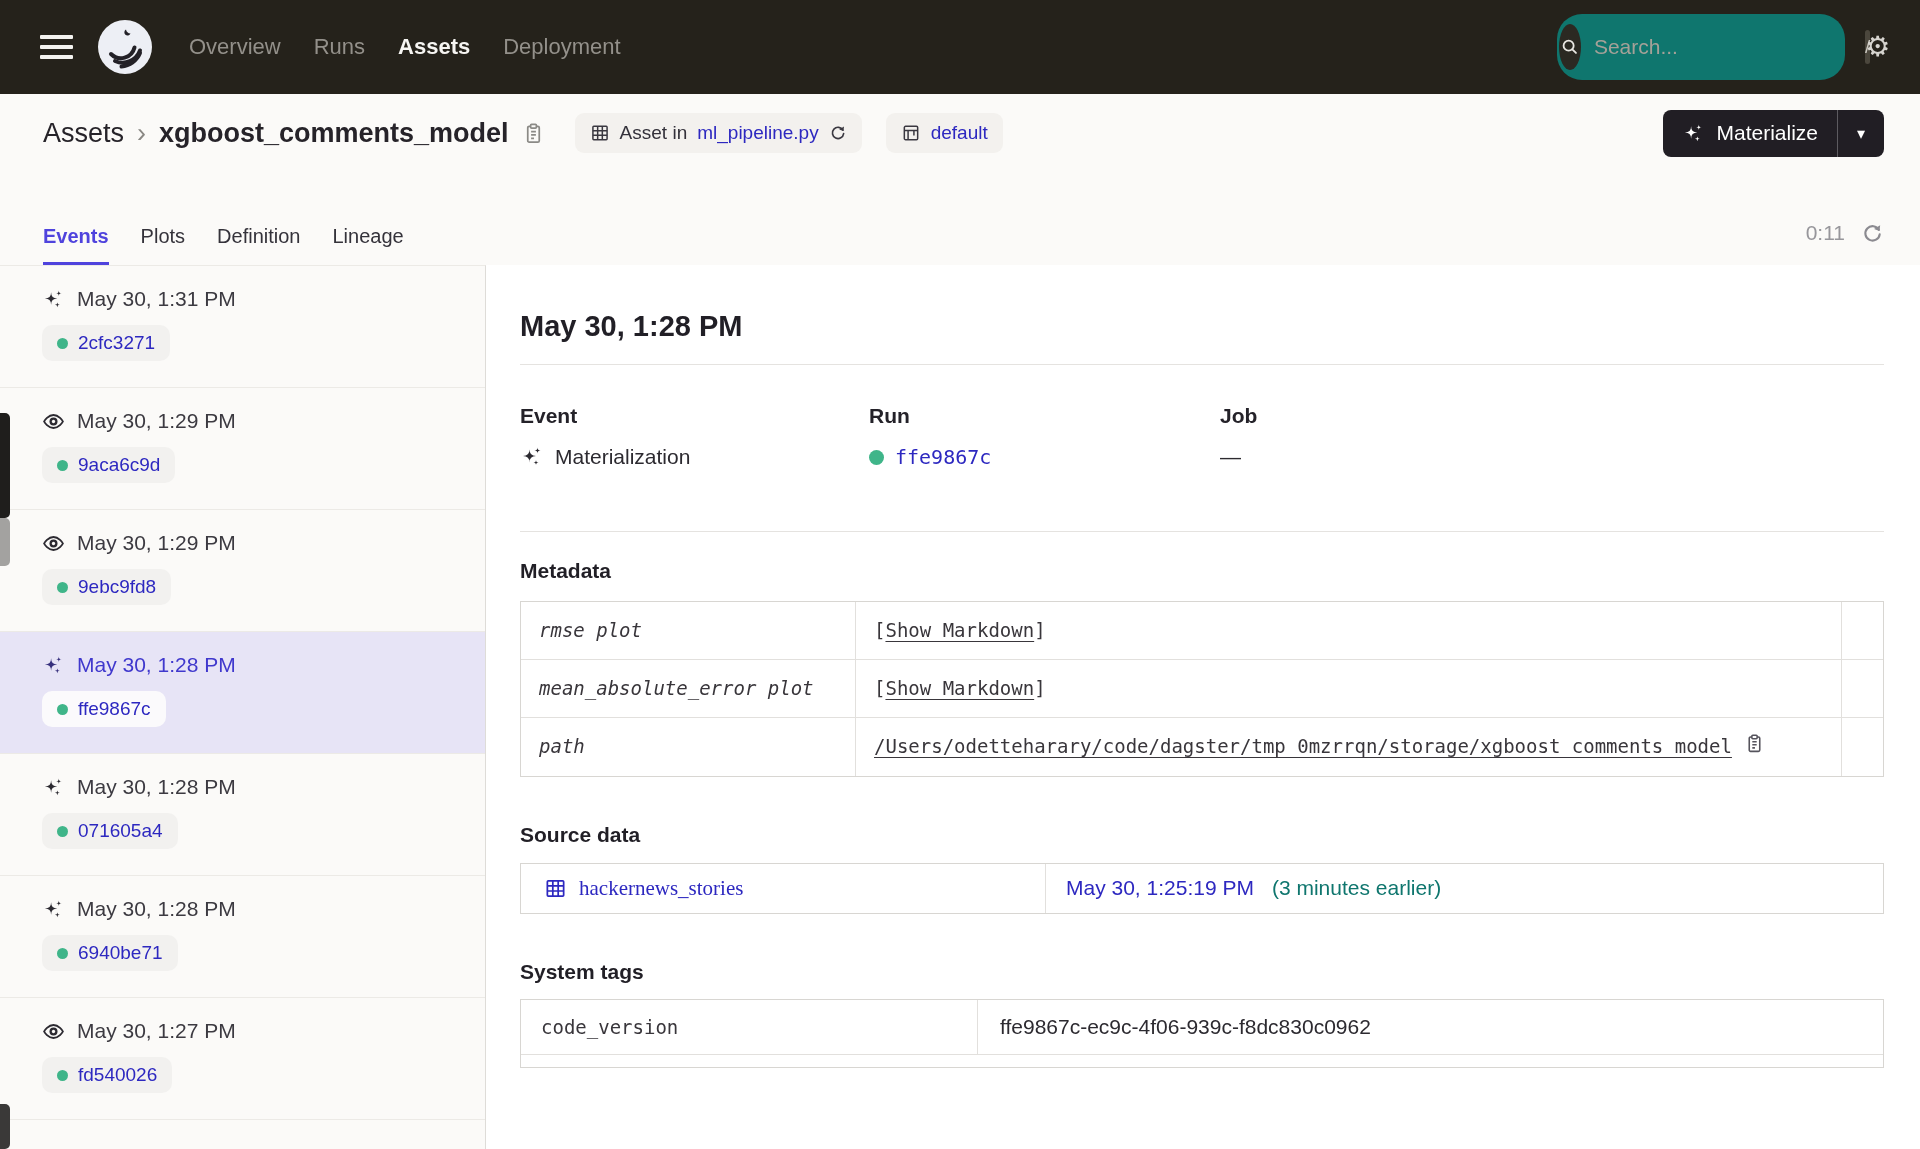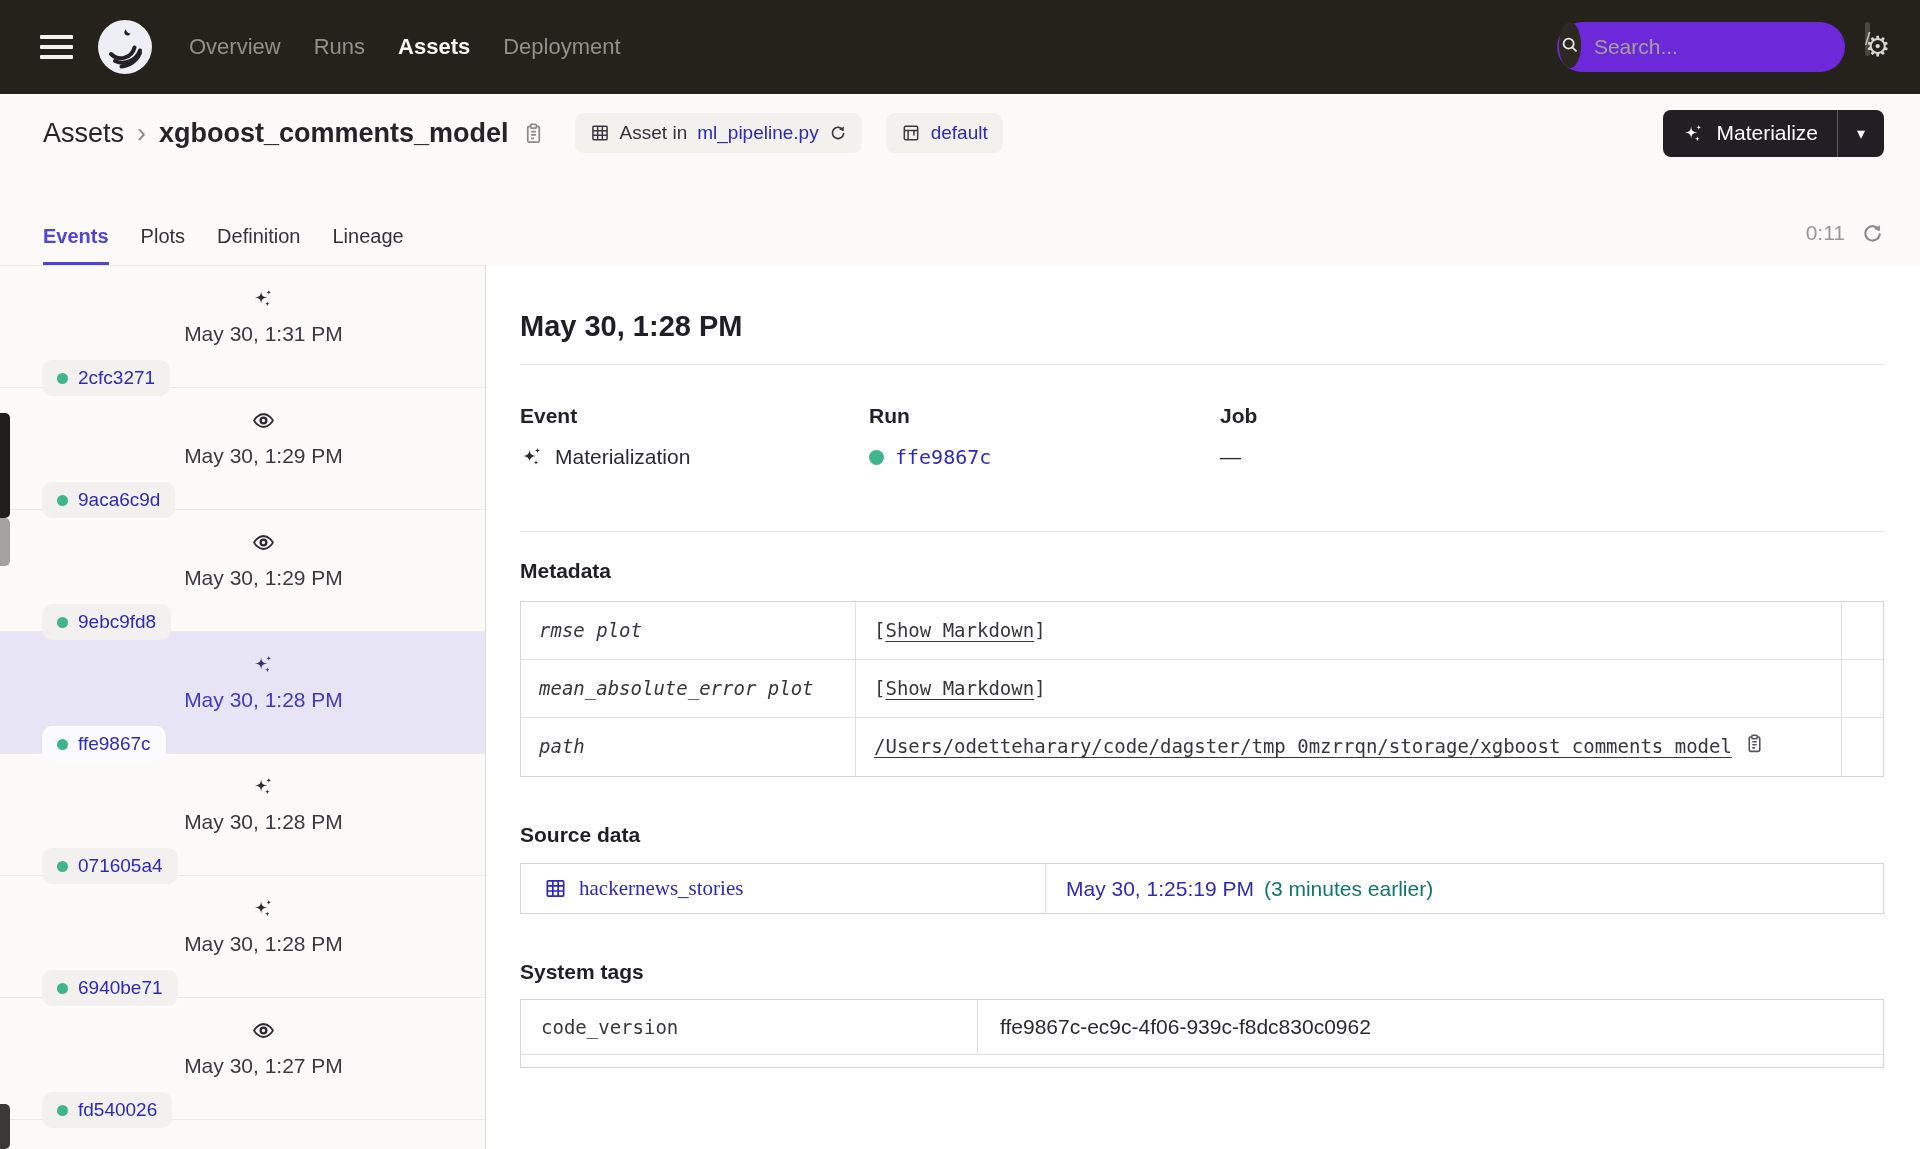--- a/index.html
+++ b/index.html
@@ -9,22 +9,22 @@
   
   .topnav { height:94px; background:#25221b; display:flex; align-items:center;
     padding:0 30px 0 40px; }
   .hamburger { width:33px; display:flex; flex-direction:column; gap:6px; cursor:pointer; }
   .hamburger span { height:4px; background:#f4f3f0; border-radius:1px; }
   .brand-logo { margin-left:24px; width:56px; height:56px; }
   .nav-links { display:flex; gap:33px; margin-left:36px; font-size:22px; color:#93908a; }
   .nav-link { cursor:pointer; }
   .nav-link.active { color:#f6f5f2; font-weight:700; }
   .nav-spacer { flex:1; }
-  .search-pill { width:288px; height:50px; border-radius:25px; background:#6d28d9;
-    display:flex; }
+  .search-pill { width:288px; height:66px; border-radius:25px; background:#0f766e;
+    display:flex; align-items:center; }
   .search-circle { width:46px; height:46px; margin-left:2px; border-radius:50%;
     background:#2b2922; display:flex; align-items:center; justify-content:center; color:#e9e7e2; }
   .search-input { background:transparent; border:none; outline:none; flex:1; padding:0 0 0 13px;
     font-size:21px; color:#cfccc4; font-family:"Liberation Sans", sans-serif; }
   .search-input::placeholder { color:#a5a198; }
   .slash-badge { width:34px; height:34px; margin-right:9px; border-radius:7px; background:#4b473d;
     color:#ccc9c1; display:flex; align-items:center; justify-content:center; font-size:19px; }
   .gear { margin-left:20px; font-size:28px; color:#d6d4cf; cursor:pointer;
     font-family:"DejaVu Sans", sans-serif; line-height:1; }
 
@@ -67,21 +67,21 @@
   .tabs-right .icon-btn { color:#8b8a90; }
   .tabs-right svg { width:23px; height:23px; }
 
   
   .main { display:flex; height:884px; }
   .sidebar { width:486px; background:#fbfaf8; border-right:1px solid #dedcd8;
     border-top:1px solid #eceae6; flex:none; }
   .event-item { height:122px; border-bottom:1px solid #eceae6; padding:21px 0 0 42px;
     cursor:pointer; }
   .event-item.selected { background:#e7e4f6; }
-  .ei-row1 { display:flex; align-items:center; gap:12px; font-size:21px; color:#3c3a41;flex-direction:column; }
+  .ei-row1 { display:flex; align-items:center; gap:12px; font-size:21px; color:#3c3a41; }
   .ei-row1 svg { width:23px; height:23px; color:#2c2a31; flex:none; }
   .selected .ei-row1 { color:#4038cd; }
   .selected .ei-row1 svg { color:#37307d; }
   .ei-badge { margin-top:14px; display:inline-flex; align-items:center; gap:10px;
     background:#f2f1ef; border-radius:10px; padding:7px 15px; font-size:19px; color:#2d28c0;
     cursor:pointer; }
   .selected .ei-badge { background:#fbfafc; }
   .dot { width:11px; height:11px; border-radius:50%; background:#3fb589; flex:none; }
   .event-item.partial { height:29px; border-bottom:none; padding:0; }
 
@@ -112,21 +112,21 @@
   .meta-link { text-decoration:underline; text-underline-offset:4px; cursor:pointer;
     color:#39363b; }
   .copy-sm { color:#55535c; cursor:pointer; }
   .copy-sm svg { width:21px; height:21px; }
 
   .source-table { margin-top:16px; border:1px solid #d8d6d2; display:grid;
     grid-template-columns:525px 1fr; }
   .source-left { display:flex; align-items:center; gap:12px; padding:12px 18px 12px 23px;
     border-right:1px solid #e2e0dd; font-size:21px;font-family:Liberation Serif, serif; }
   .source-left svg { width:23px; height:23px; color:#2d28c0; flex:none; }
-  .source-right { display:flex; align-items:center; gap:10px; padding:12px 20px; font-size:21px; }
+  .source-right { display:flex; align-items:flex-start; gap:18px; padding:12px 20px; font-size:21px; }
   .ts-note { color:#0f766e; }
 
   .tags-table { margin-top:15px; border:1px solid #d8d6d2; }
   .tags-row { display:grid; grid-template-columns:457px 1fr; border-bottom:1px solid #e2e0dd; }
   .tags-key { padding:16px 20px; font-size:19px; color:#39363b; border-right:1px solid #e2e0dd; }
   .tags-val { padding:15px 22px; font-size:21px; color:#2c2a30; }
   .tags-row.partial { height:12px; border-bottom:none; }
 
   
   .edge-thumb { position:absolute; left:0; width:10px; border-radius:0 5px 5px 0; z-index:50; }

